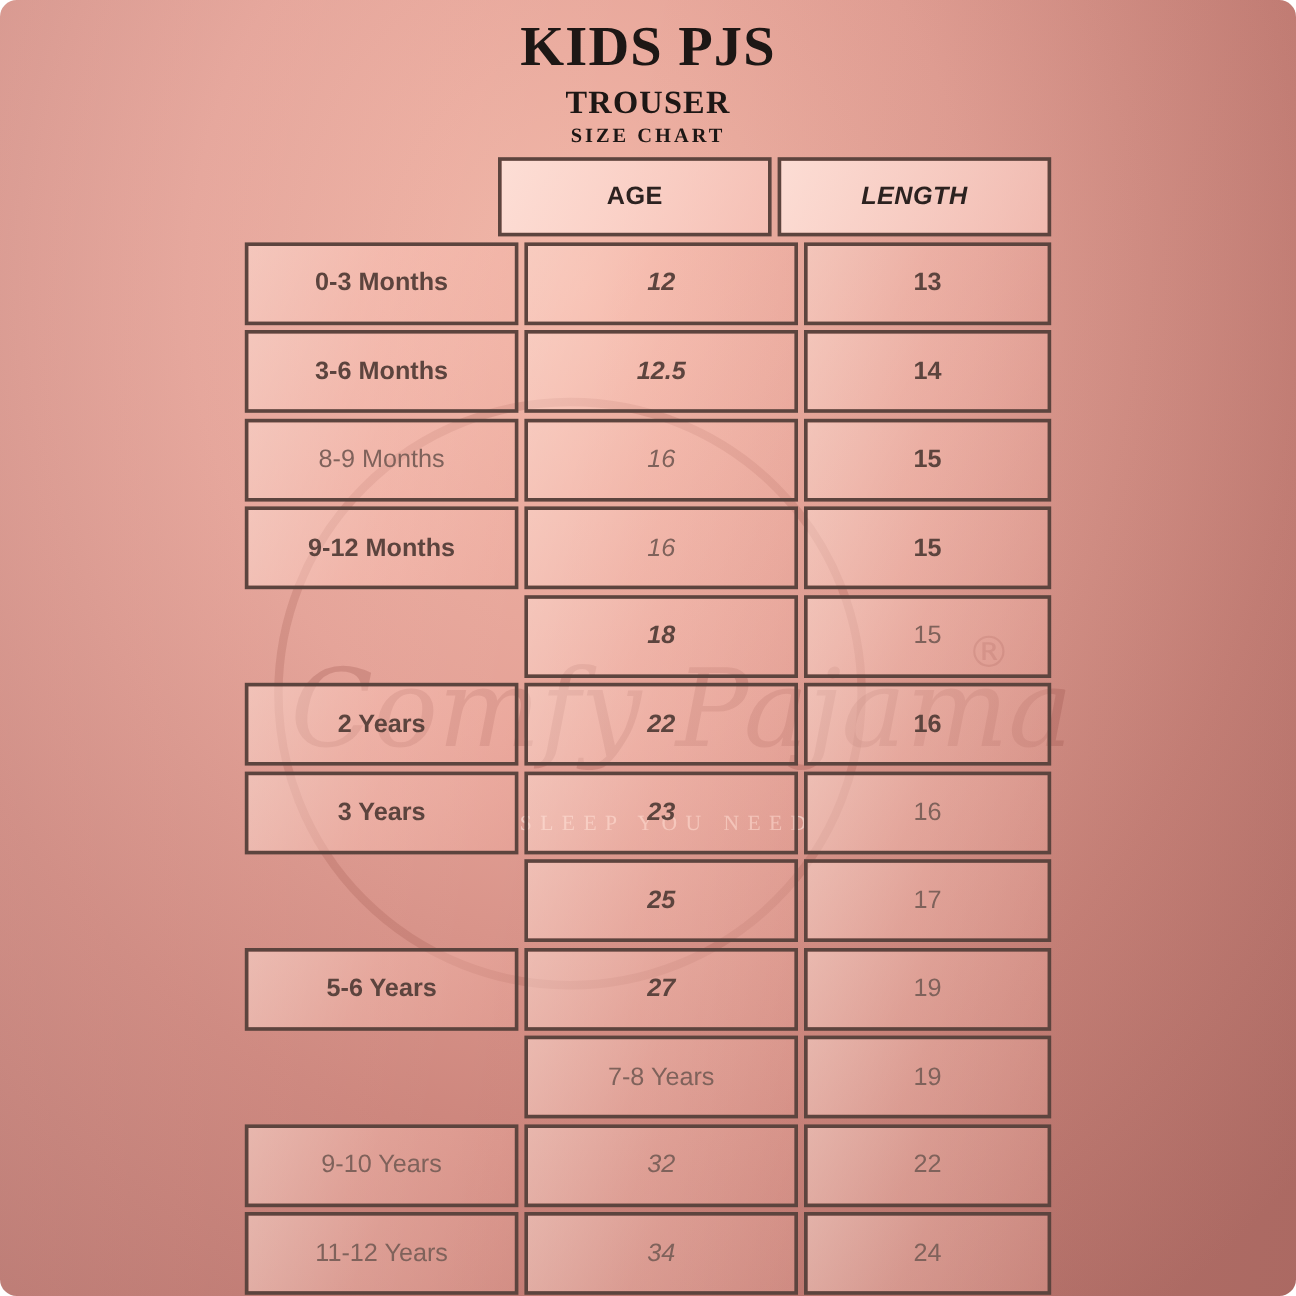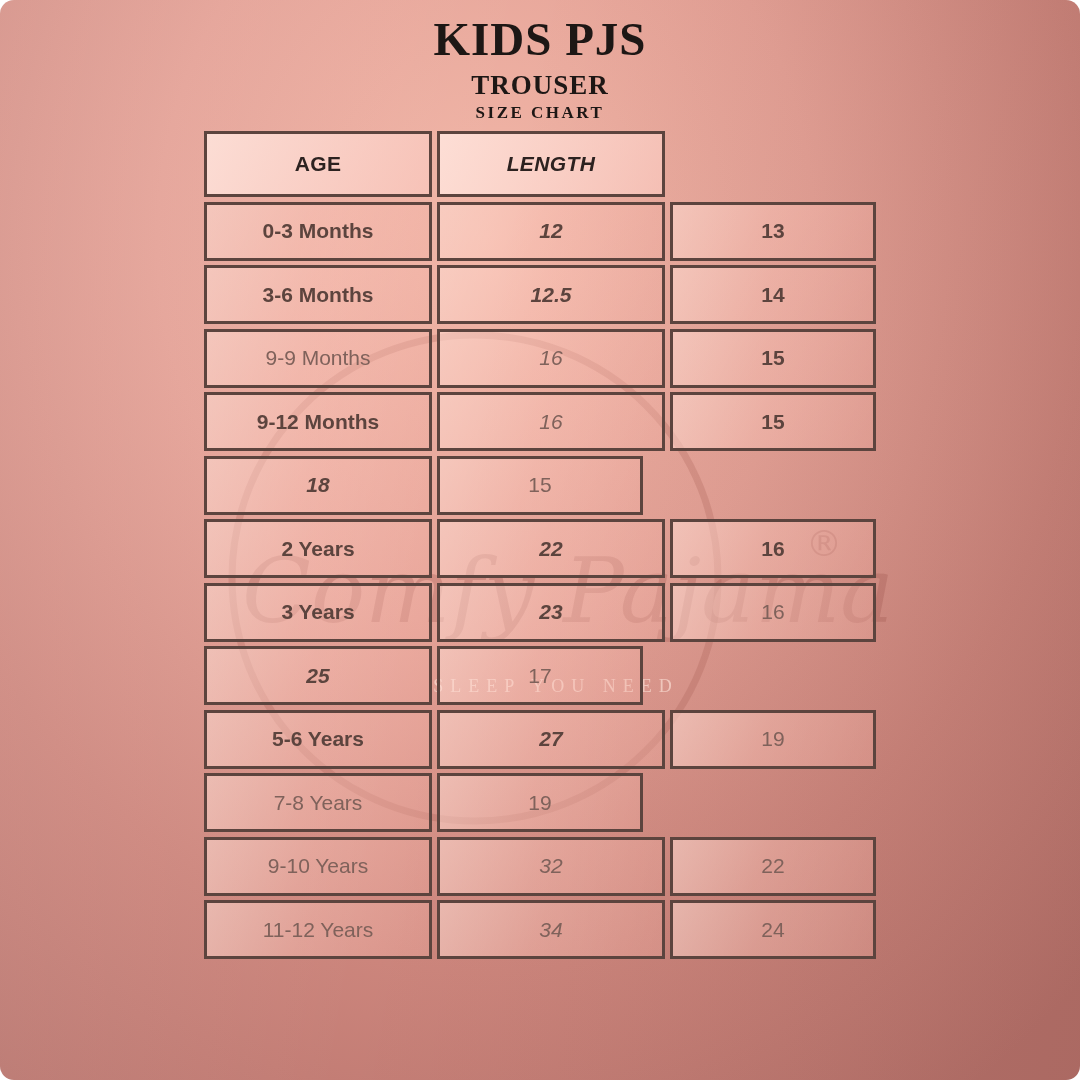--- a/index.html
+++ b/index.html
@@ -14,30 +14,30 @@
   .titles { position:absolute; top:0; left:0; width:100%; text-align:center;
     color:#1d1715; font-family:"Liberation Serif", serif; z-index:3; }
   .title { font-size:47px; font-weight:bold; letter-spacing:1px; line-height:1.1; margin:14px 0 0; }
   .subtitle { font-size:27px; font-weight:bold; letter-spacing:1px; line-height:1.1; margin:5px 0 4px; }
   .chart-label { font-size:17px; font-weight:bold; letter-spacing:2.5px; line-height:1.1; margin:3px 0 0; }
 
   .watermark { position:absolute; left:0; top:0; z-index:1; pointer-events:none; }
 
   .size-table { position:absolute; left:204px; top:131px; width:672px;
     display:flex; flex-direction:column; gap:4.5px; z-index:2; }
-  .trow { display:flex; gap:5px; }
+  .trow { display:flex; gap:5px;justify-content:flex-end; }
   .trow > div {
     box-sizing:border-box; border:3px solid #5c443e;
     display:flex; align-items:center; justify-content:center;
   }
   .thead > div { height:66px;
     background: linear-gradient(115deg, rgba(255,228,220,0.88) 0%, rgba(250,200,190,0.72) 100%);
     font-weight:bold; font-size:21px; color:#2c2220; letter-spacing:0.4px;
   }
-  .tbody-row > div { height:59px;
+  .tbody-row > div { height:69px;
     background: linear-gradient(115deg, rgba(255,222,212,0.55) 0%, rgba(255,202,190,0.40) 45%, rgba(244,178,166,0.32) 100%);
     font-size:21px;
   }
   .c0 { width:228px; } .c1 { width:228px;font-style:italic; } .c2 { width:206px; }
   .bold { font-weight:bold; color:#5c443e; }
   .reg  { font-weight:normal; color:#7f625b; }
 </style>
 </head>
 <body>
 
@@ -66,21 +66,21 @@
           <div class="c0 bold">0-3 Months</div>
           <div class="c1 bold">12</div>
           <div class="c2 bold">13</div>
         </div>
         <div class="trow tbody-row">
           <div class="c0 bold">3-6 Months</div>
           <div class="c1 bold">12.5</div>
           <div class="c2 bold">14</div>
         </div>
         <div class="trow tbody-row">
-          <div class="c0 reg">9-9 Months</div>
+          <div class="c0 reg">8-9 Months</div>
           <div class="c1 reg">16</div>
           <div class="c2 bold">15</div>
         </div>
         <div class="trow tbody-row">
           <div class="c0 bold">9-12 Months</div>
           <div class="c1 reg">16</div>
           <div class="c2 bold">15</div>
         </div>
         <div class="trow tbody-row">
           <div class="c1 bold">18</div>

